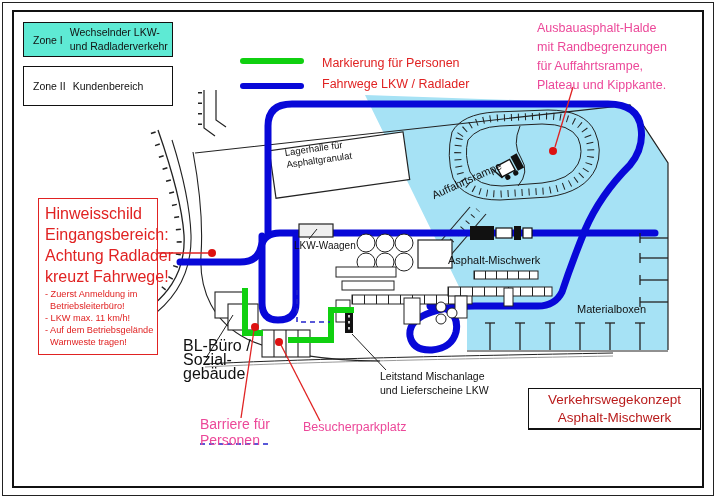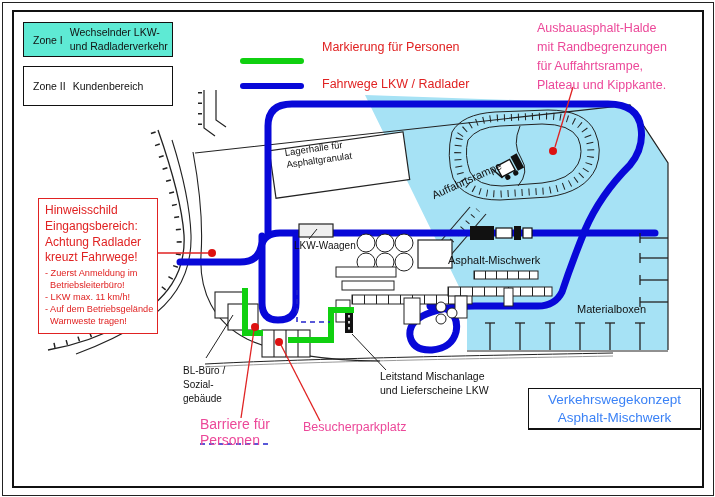--- a/index.html
+++ b/index.html
@@ -11,26 +11,26 @@
   .ov{position:absolute;white-space:pre;line-height:1.25;}
   .black{color:#111;}
   .red{color:#ec4899;}
   
   .zonebox{position:absolute;display:flex;align-items:center;border:1.2px solid #111;box-sizing:border-box;font-size:10.5px;color:#111;}
   .zonebox .ztag{margin:0 7px 0 9px;flex:none;}
   .legline{position:absolute;height:6px;border-radius:3px;}
   .leglabel{position:absolute;font-size:12.5px;color:#e02222;white-space:nowrap;}
   
   .hinweis{position:absolute;left:38px;top:198px;width:120px;box-sizing:border-box;border:1.6px solid #e02222;padding:4px 5px 5px 6px;background:#fff;}
-  .hinweis .hd{font-size:12px;line-height:1.32;color:#e02222;white-space:pre;}
+  .hinweis .hd{font-size:16px;line-height:1.32;color:#e02222;white-space:pre;}
   .hinweis .rules{font-size:9.2px;line-height:1.3;color:#e02222;white-space:pre;margin-top:2px;}
   
   .tblock{position:absolute;left:528px;top:388px;width:173px;border:1.6px solid #111;box-sizing:border-box;background:#fff;}
   .tblock .r1{height:24px;border-bottom:1.4px solid #111;display:flex;align-items:center;justify-content:center;font-size:13.5px;color:#111;}
-  .tblock .r2{height:39px;border-bottom:1.4px solid #111;display:flex;align-items:center;justify-content:center;text-align:center;font-size:13.5px;line-height:1.3;color:#3b82f6;white-space:pre;}
+  .tblock .r2{height:39px;border-bottom:1.4px solid #111;display:flex;align-items:center;justify-content:center;text-align:center;font-size:13.5px;line-height:1.3;color:#b91c1c;white-space:pre;}
   .tblock .r3{height:28px;display:flex;}
   .tblock .date{width:69px;border-right:1.4px solid #111;display:flex;align-items:center;justify-content:center;font-size:12px;color:#111;}
   .tblock .org{flex:1;display:flex;align-items:center;justify-content:center;font-size:7.6px;line-height:1.15;color:#111;white-space:pre;text-align:left;}
 </style>
 </head>
 <body>
 
 <div class="canvas">
   <div class="frame-outer"></div>
   <div class="frame-inner"></div>
@@ -218,21 +218,21 @@
     <span class="ztag">Zone I</span>
     <span style="white-space:pre;line-height:1.25;">Wechselnder LKW-
 und Radladerverkehr</span>
   </div>
   <div class="zonebox" style="left:23px;top:66px;width:150px;height:40px;background:#fff;">
     <span class="ztag">Zone II</span>
     <span>Kundenbereich</span>
   </div>
 
   <div class="legline" style="left:240px;top:58px;width:64px;background:#10d010;"></div>
-  <div class="leglabel" style="left:322px;top:40px;">Markierung für Personen</div>
+  <div class="leglabel" style="left:322px;top:56px;">Markierung für Personen</div>
   <div class="legline" style="left:240px;top:83px;width:64px;background:#0808d8;"></div>
   <div class="leglabel" style="left:322px;top:77px;">Fahrwege LKW / Radlader</div>
 
   <div class="ov red" style="left:537px;top:19px;font-size:12.5px;line-height:19px;">Ausbauasphalt-Halde
 mit Randbegrenzungen
 für Auffahrtsrampe,
 Plateau und Kippkante.</div>
 
   <div class="hinweis">
     <div class="hd">Hinweisschild
@@ -245,21 +245,21 @@
 - Auf dem Betriebsgelände
   Warnweste tragen!</div>
   </div>
 
   <div class="ov black" style="left:284px;top:147px;font-size:9.5px;transform:rotate(-8deg);transform-origin:left top;">Lagerhalle für
 Asphaltgranulat</div>
   <div class="ov black" style="left:294px;top:240px;font-size:10px;">LKW-Waagen</div>
   <div class="ov black" style="left:430px;top:190px;font-size:11px;transform:rotate(-24deg);transform-origin:left top;">Auffahrtsrampe</div>
   <div class="ov black" style="left:448px;top:254px;font-size:11px;">Asphalt-Mischwerk</div>
   <div class="ov black" style="left:577px;top:303px;font-size:11px;">Materialboxen</div>
-  <div class="ov black" style="left:183px;top:364px;font-size:10px;line-height:14px;">BL-Büro /
+  <div class="ov black" style="left:183px;top:339px;font-size:16px;line-height:14px;">BL-Büro /
 Sozial-
 gebäude</div>
   <div class="ov black" style="left:380px;top:369px;font-size:10.5px;line-height:14px;">Leitstand Mischanlage
 und Lieferscheine LKW</div>
 
   <div class="ov red" style="left:200px;top:417px;font-size:14px;line-height:15.5px;">Barriere für
 Personen</div>
   <div class="ov red" style="left:303px;top:420px;font-size:12.5px;">Besucherparkplatz</div>
 
   <div class="tblock">

